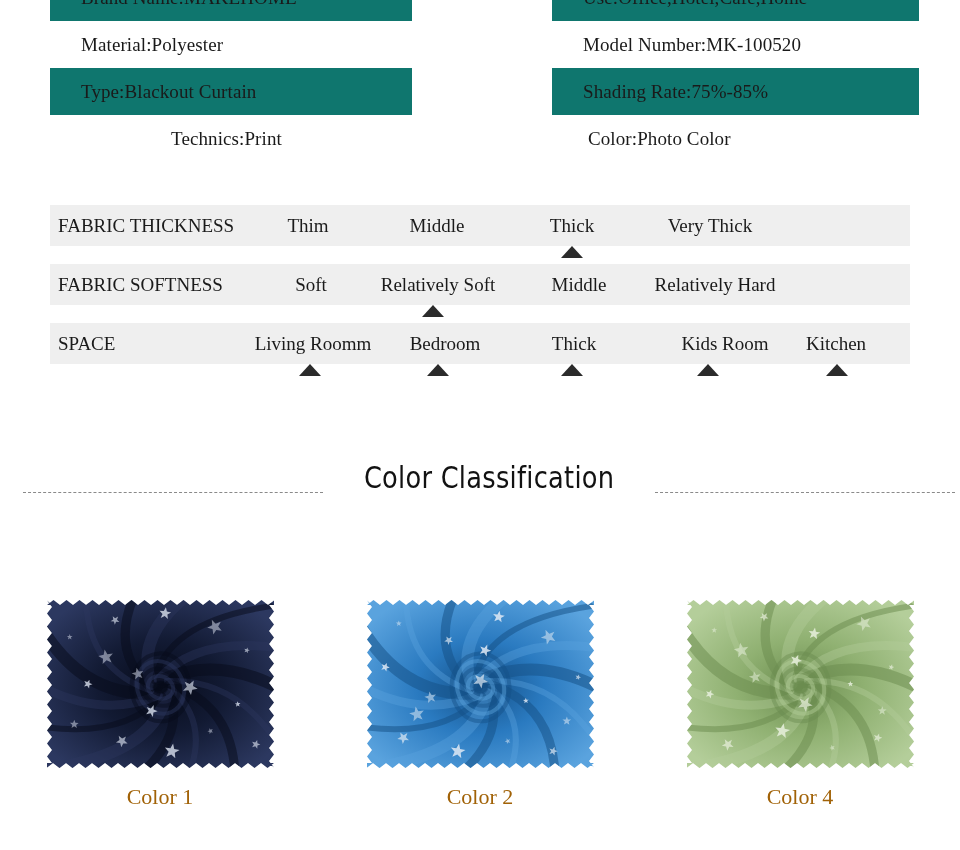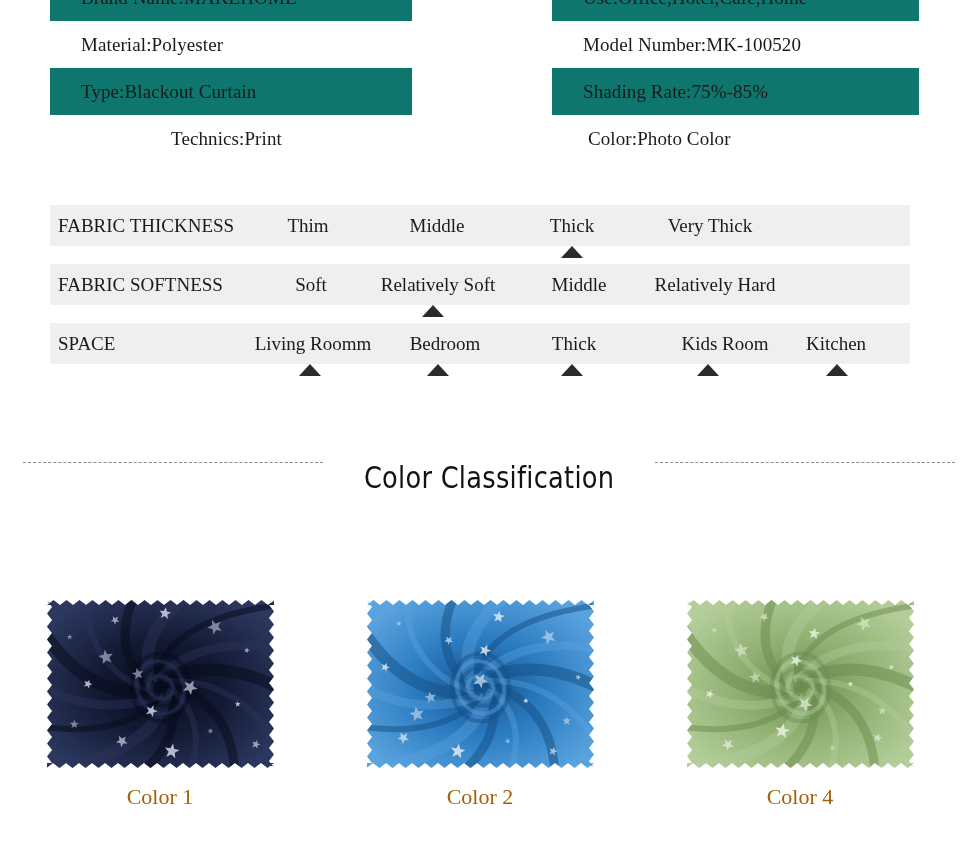--- a/index.html
+++ b/index.html
@@ -78,21 +78,21 @@
     border-bottom: 12px solid #2b2b2b;
     transform: translateX(-50%);
   }
 
   
   #color-classification-section {
     position: absolute;
     left: 0; top: 462px;
     width: 960px;
     display: flex;
-    align-items: flex-start;
+    align-items: flex-end;
     justify-content: center;
   }
   .rule {
     height: 0;
     border-top: 1px dashed #8a8a8a;
     flex: 0 0 auto;
   }
   .rule.left  { width: 300px; margin-right: 30px; margin-left: 18px; }
   .rule.right { width: 300px; margin-left: 30px; }
   #section-title {

